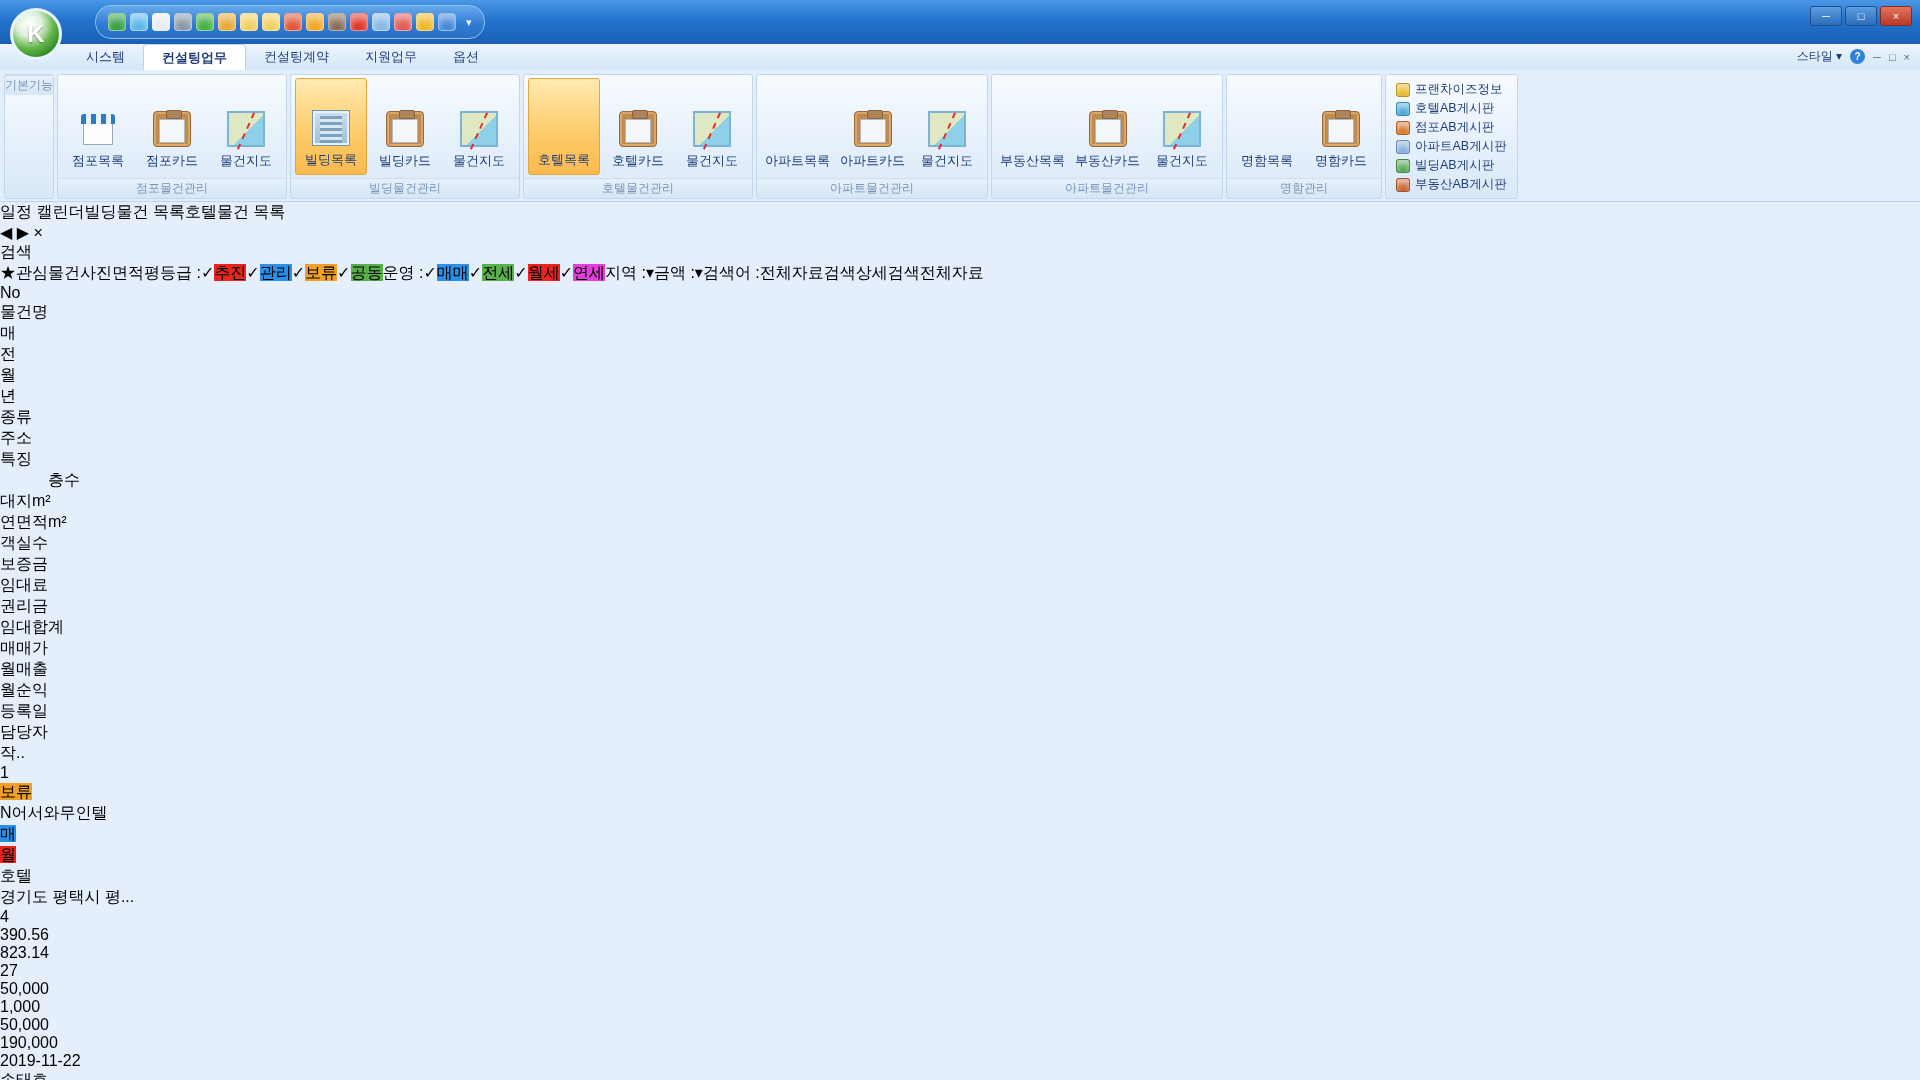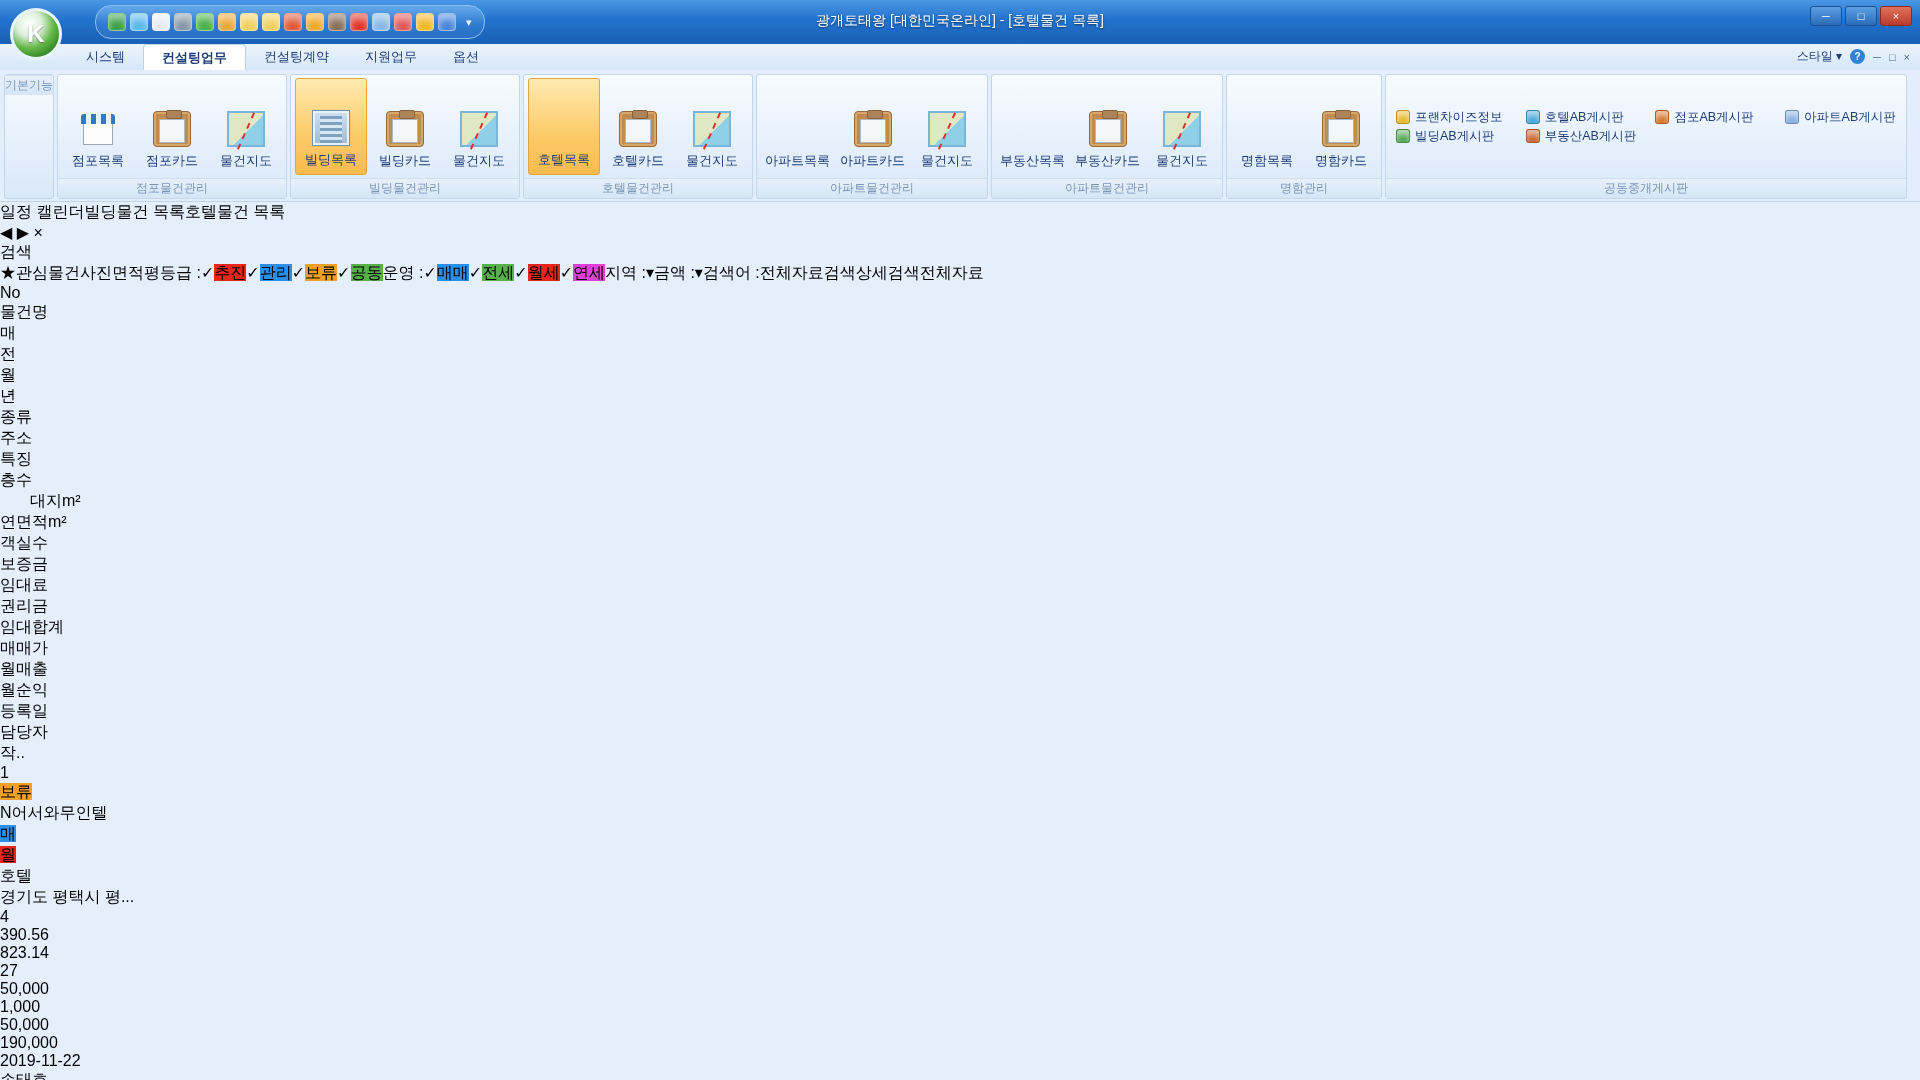--- a/index.html
+++ b/index.html
@@ -25,21 +25,21 @@
 .menubar-right{position:absolute;right:10px;top:4px;display:flex;gap:8px;align-items:center;font-size:12px;color:#1e3c78}
 .help{width:15px;height:15px;border-radius:50%;background:#2f82d8;color:#fff;font-size:10px;font-weight:bold;display:flex;align-items:center;justify-content:center}
 .mdi{color:#51688c;font-size:11px}
 
 .ribbon{height:132px;background:#e2eefb;display:flex;gap:3px;padding:4px 4px 2px;border-bottom:1px solid #bed3ea;flex:none}
 .rb-group{border:1px solid #c3d6ec;border-radius:3px;background:linear-gradient(180deg,#f7fbfe,#e4effb 62%,#d9e8f7);display:flex;flex-direction:column;overflow:hidden}
 .rb-buttons{flex:1;display:flex;align-items:stretch;padding:3px 4px;gap:2px}
 .rb-btn{min-width:72px;display:flex;flex-direction:column;align-items:center;justify-content:flex-end;gap:5px;padding:5px 4px;border-radius:3px;font-size:13px;color:#1e3c78;white-space:nowrap}
 .rb-btn.hl{background:linear-gradient(180deg,#ffeab2,#fdcd6c 55%,#f9ba4e);border:1px solid #e2a63c}
 .rb-label{height:20px;line-height:19px;text-align:center;font-size:12px;color:#7a94b8;border-top:1px solid #cfdff0;background:linear-gradient(180deg,#e6f0fa,#d6e6f6)}
-.rb-links{flex:1;display:grid;grid-template-columns:1fr 1fr 1fr 1fr;gap:2px 19px;padding:6px 10px;align-content:center}
+.rb-links{flex:1;display:grid;grid-template-columns:1fr;gap:2px 10px;padding:6px 10px;align-content:center}
 .rb-link{display:flex;align-items:center;gap:5px;font-size:12.5px;color:#1e3c78;white-space:nowrap}
 .rb-link-ic{width:14px;height:14px;border-radius:3px;border:1px solid rgba(0,0,0,.2);box-shadow:inset 0 5px 5px rgba(255,255,255,.55);flex:none}
 
 .ri{width:38px;height:36px;position:relative;flex:none}
 .ri-search::before{content:'';position:absolute;left:6px;top:3px;width:20px;height:20px;border:4px solid #9cc4e2;border-radius:50%;background:#eef7ff}
 .ri-search::after{content:'';position:absolute;right:2px;bottom:3px;width:13px;height:5px;background:#cf9440;border-radius:3px;transform:rotate(45deg)}
 .ri-db::before{content:'';position:absolute;left:4px;top:4px;width:22px;height:26px;background:linear-gradient(180deg,#e8ecef,#b9c2c9);border-radius:50%/18%}
 .ri-db::after{content:'↻';position:absolute;right:0;bottom:0;font-size:20px;font-weight:bold;color:#7cc220;text-shadow:0 1px 1px #fff}
 .ri-shop::before{content:'';position:absolute;inset:10px 4px 2px 4px;background:#fdfdfd;border:1px solid #9aa8b4}
 .ri-shop::after{content:'';position:absolute;left:2px;right:2px;top:3px;height:10px;border-radius:3px 3px 0 0;background:repeating-linear-gradient(90deg,#2f7ac8 0 5px,#e8f2fa 5px 10px)}
@@ -146,21 +146,20 @@
         <span class="qat-ic" style="background: rgb(224, 88, 56);"></span>
         <span class="qat-ic" style="background: rgb(240, 168, 40);"></span>
         <span class="qat-ic" style="background: rgb(136, 112, 88);"></span>
         <span class="qat-ic" style="background: rgb(224, 56, 40);"></span>
         <span class="qat-ic" style="background: rgb(136, 184, 232);"></span>
         <span class="qat-ic" style="background: rgb(224, 88, 88);"></span>
         <span class="qat-ic" style="background: rgb(240, 184, 40);"></span>
         <span class="qat-ic" style="background: rgb(72, 136, 216);"></span>
         <span class="qat-drop">▾</span>
       </div>
-    <div class="title">광개토태왕 [대한민국온라인] - [호텔물건 목록]</div>
     <div class="win-controls">
       <div class="wc">─</div>
       <div class="wc">□</div>
       <div class="wc wc-close">×</div>
     </div>
   </div>
 
   <div class="menubar">
     <div id="menus" style="display:flex">
         <div class="menu-item">시스템</div>
@@ -337,22 +336,22 @@
           <div class="th th-wol" style="width: 26px;"><span class="mb mb-h">월</span></div>
           <div class="th th-nyeon" style="width: 20px;"><span class="mb mb-h">년</span></div>
           <div class="th th-type" style="width: 78px;">종류</div>
           <div class="th th-addr" style="width: 160px;">주소</div>
           <div class="th th-chart" style="width: 22px;"><span class="ti ti-chart gray"></span></div>
           <div class="th th-camera" style="width: 26px;"><span class="ti ti-camera gray"></span></div>
           <div class="th th-video" style="width: 26px;"><span class="ti ti-video gray"></span></div>
           <div class="th th-disk" style="width: 26px;"><span class="ti ti-disk gray"></span></div>
           <div class="th th-globe" style="width: 22px;"><span class="ti ti-globe gray"></span></div>
           <div class="th th-feat" style="width: 84px;">특징</div>
-          <div class="th th-floors" style="width: 60px;">층수</div>
-          <div class="th th-land" style="width: 90px; padding-left: 30px;">대지m²</div>
+          <div class="th th-floors" style="width: 60px; margin-left: 48px;">층수</div>
+          <div class="th th-land" style="width: 90px;">대지m²</div>
           <div class="th th-gfa" style="width: 94px;">연면적m²</div>
           <div class="th th-rooms" style="width: 58px;">객실수</div>
           <div class="th th-deposit" style="width: 84px;">보증금</div>
           <div class="th th-rent" style="width: 70px;">임대료</div>
           <div class="th th-premium" style="width: 78px;">권리금</div>
           <div class="th th-rent_total" style="width: 86px;">임대합계</div>
           <div class="th th-price" style="width: 94px;">매매가</div>
           <div class="th th-revenue" style="width: 78px;">월매출</div>
           <div class="th th-profit" style="width: 76px;">월순익</div>
           <div class="th th-pin" style="width: 28px;"></div>

